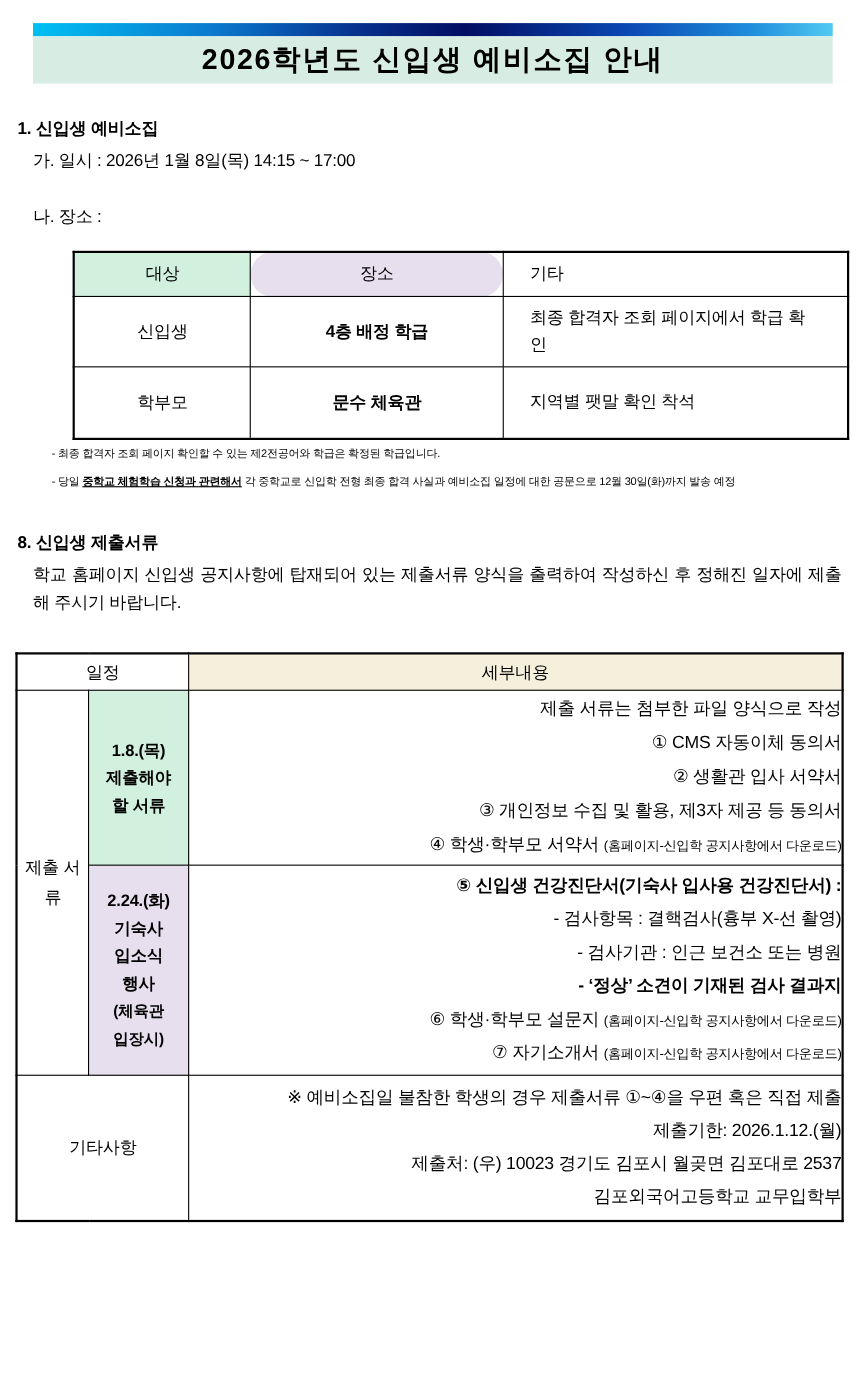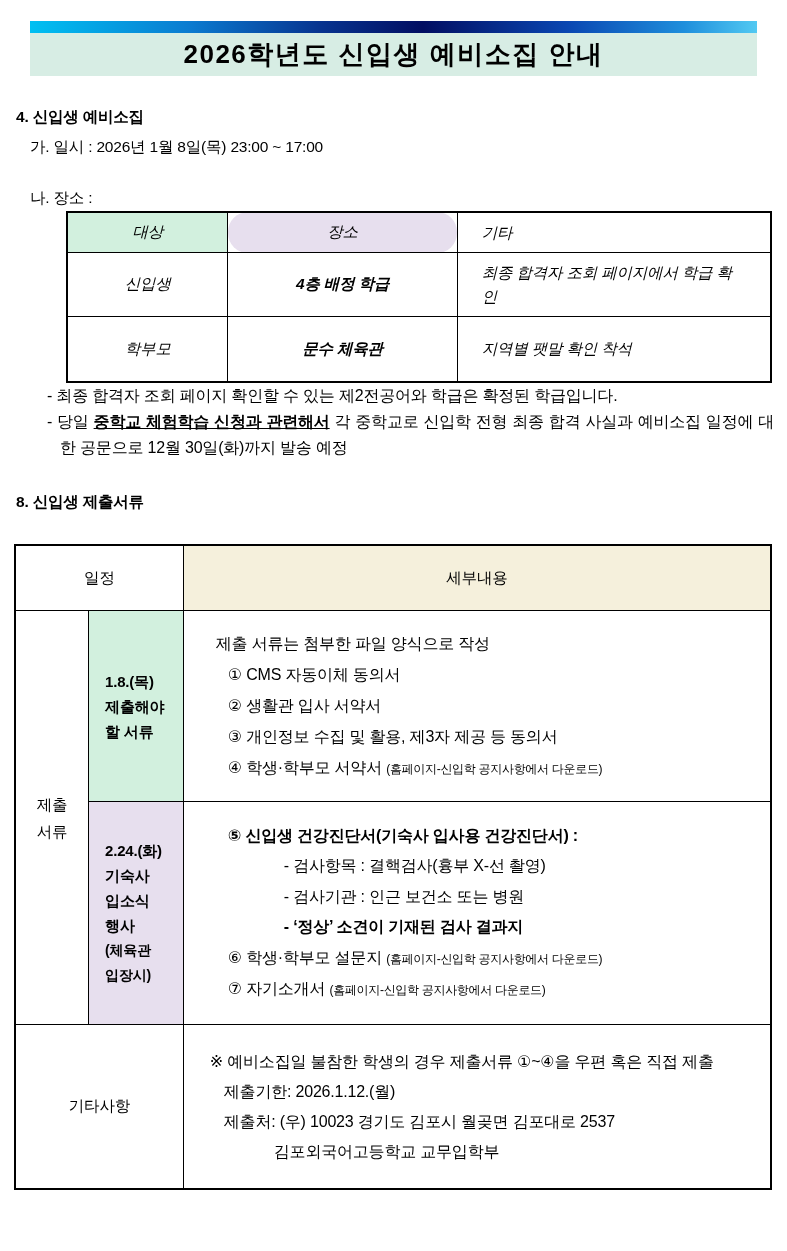--- a/index.html
+++ b/index.html
@@ -29,55 +29,55 @@
   
   .intro{
     margin:13px 0 0 0;font-size:15.5px;line-height:25px;
     text-align:justify;text-indent:17px;letter-spacing:-0.2px;
   }
   .sec-heading{margin:31px 0 0 2px;font-size:15.5px;font-weight:bold;letter-spacing:-0.2px;}
   .sub-line{margin:6px 0 0 16px;font-size:15.5px;line-height:26px;letter-spacing:-0.2px;}
   .sub-line.place{margin-top:25px;}
   .notice-block{margin-top:39px;}
   .note{
-    margin-left:33px;font-size:16px;line-height:26px;letter-spacing:-0.2px;
+    margin-left:33px;font-size:10px;line-height:26px;letter-spacing:-0.2px;
     padding-left:13px;text-indent:-13px;text-align:justify;width:727px;box-sizing:border-box;
   }
   .emph{font-weight:bold;text-decoration:underline;}
 
   
   table{border-collapse:collapse;}
-  .t1{margin:0 0 0 52px;border:2px solid #000;table-layout:fixed;font-style:italic;}
+  .t1{margin:17px 0 0 52px;border:2px solid #000;table-layout:fixed;}
   .t1 td{border:1px solid #000;font-size:15.5px;letter-spacing:-0.2px;padding:0;}
   .t1 .c-target{width:164px;text-align:center;}
   .t1 .c-place{width:235px;text-align:center;border-radius:20px;}
   .t1 .c-etc{width:272px;text-align:left;padding:4px 24px;line-height:24px;}
   .t1 .hrow td{height:31px;}
   .t1 .r1 td{height:55px;}
   .t1 .r2 td{height:56px;}
   .bg-green{background:var(--green,#d2f0de);}
   .bg-lav{background:var(--lavender,#e7dfee);}
   .bg-cream{background:var(--cream,#f5f0dc);}
   .bold{font-weight:bold;}
 
   .desc{margin:6px 0 0 16px;font-size:15.5px;line-height:26px;letter-spacing:-0.2px;width:735px;text-align:justify;}
 
   
   .t2{margin:31px 0 0 0;border:2px solid #000;table-layout:fixed;}
-  .t2 td{border:1px solid #000;font-size:15.5px;letter-spacing:-0.2px;padding:16px;vertical-align:middle;}
+  .t2 td{border:1px solid #000;font-size:15.5px;letter-spacing:-0.2px;padding:0;vertical-align:middle;}
   .t2 .col-group{width:64px;text-align:center;line-height:27px;}
-  .t2 .col-date{width:90px;margin-left:12px;}
+  .t2 .col-date{width:90px;text-align:center;margin-left:12px;}
   .t2 .col-detail{width:593px;}
   .t2 .hrow td{height:32px;text-align:center;}
   .t2 .row1 td{height:158px;}
   .t2 .row2 td{height:190px;}
   .t2 .row3 td{height:131px;}
   .date-cell div{line-height:25px;font-weight:bold;font-size:15px;}
   .date-cell div.small{font-size:14px;}
-  .detail-cell{padding:4px 6px 4px 0;}
+  .detail-cell{padding:4px 6px 4px 0;text-align:right;}
   .detail-cell .line{line-height:31px;font-size:16px;white-space:nowrap;}
   .pad1{padding-left:16px;}
   .pad2{padding-left:28px;}
   .pad3{padding-left:48px;margin-left:36px;}
   .note-small{font-size:12px;letter-spacing:-0.3px;}
   .row2 .detail-cell .line{line-height:30.5px;}
   .row3 .detail-cell .line{line-height:30px;}
   .r3pad1{padding-left:10px;}
   .r3pad2{padding-left:24px;}
   .r3pad3{padding-left:74px;}
@@ -90,22 +90,22 @@
 <div class="page">
 
   <div class="banner">
     <div class="gradient-bar"></div>
     <div class="title-band">
       <span class="doc-title">2026학년도 신입생 예비소집 안내</span>
     </div>
   </div>
 
 
-  <div class="sec-heading">4. 신입생 예비소집</div>
-  <div class="sub-line">가. 일시 : 2026년 1월 8일(목) 23:00 ~ 17:00</div>
+  <div class="sec-heading">1. 신입생 예비소집</div>
+  <div class="sub-line">가. 일시 : 2026년 1월 8일(목) 14:15 ~ 17:00</div>
   <div class="sub-line place">나. 장소 :</div>
 
   <table class="t1">
     <tbody>
       <tr class="hrow">
         <td class="c-target bg-green">대상</td>
         <td class="c-place bg-lav">장소</td>
         <td class="c-etc etc-label">기타</td>
       </tr>
       <tr class="r1">
@@ -118,20 +118,21 @@
         <td class="c-place bold">문수 체육관</td>
         <td class="c-etc">지역별 팻말 확인 착석</td>
       </tr>
     </tbody>
   </table>
 
   <div class="note">- 최종 합격자 조회 페이지 확인할 수 있는 제2전공어와 학급은 확정된 학급입니다.</div>
   <div class="note"><span>- 당일 </span><span class="emph">중학교 체험학습 신청과 관련해서</span><span> 각 중학교로 신입학 전형 최종 합격 사실과 예비소집 일정에 대한 공문으로 12월 30일(화)까지 발송 예정</span></div>
 
   <div class="sec-heading">8. 신입생 제출서류</div>
+  <div class="desc">학교 홈페이지 신입생 공지사항에 탑재되어 있는 제출서류 양식을 출력하여 작성하신 후 정해진 일자에 제출해 주시기 바랍니다.</div>
 
   <table class="t2">
     <tbody>
       <tr class="hrow">
         <td colspan="2">일정</td>
         <td class="col-detail bg-cream">세부내용</td>
       </tr>
       <tr class="row1">
         <td class="col-group group-cell" rowspan="2">제출 서류</td>
         <td class="col-date bg-green date-cell">

